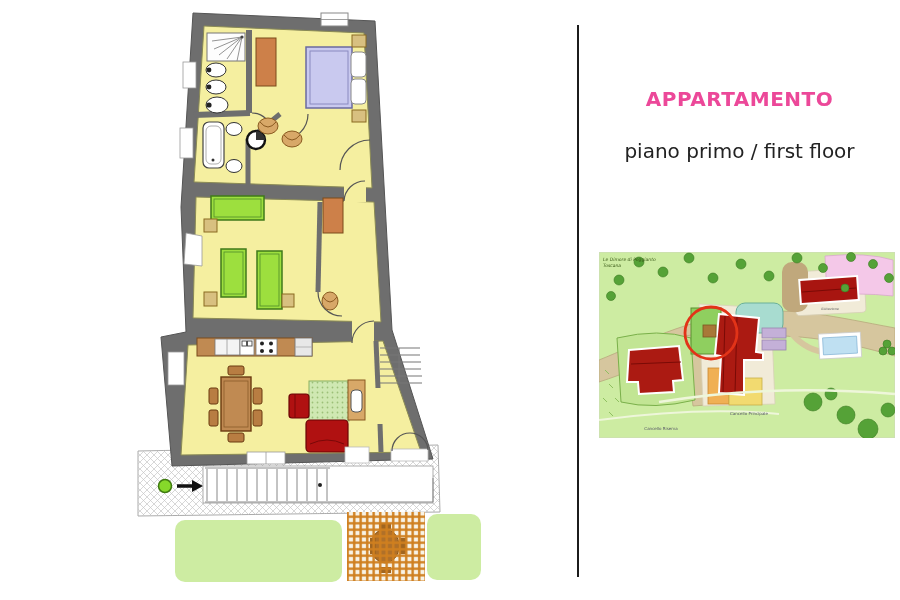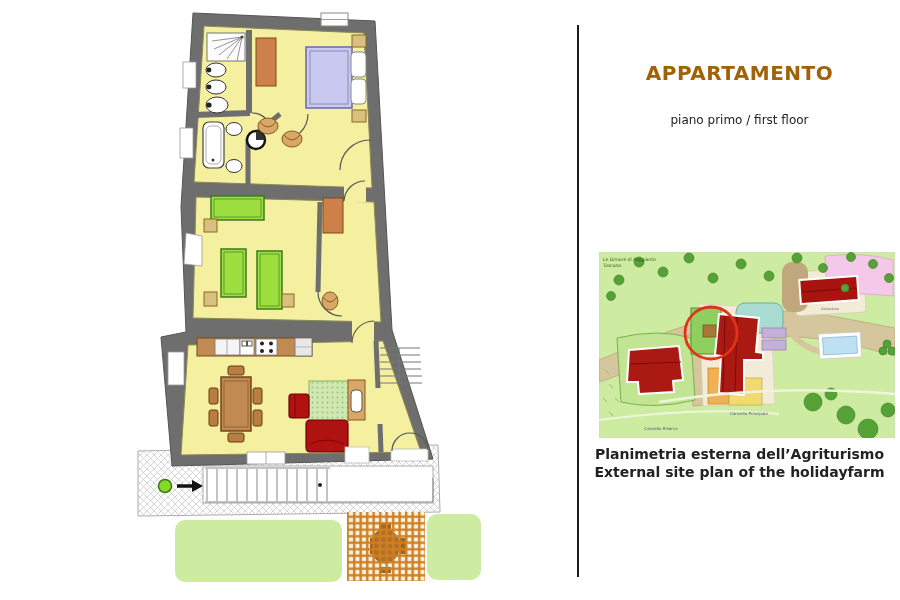--- a/index.html
+++ b/index.html
@@ -1,22 +1,22 @@
 <!DOCTYPE html>
 <html><head>
 <meta charset="utf-8">
 <style>
   html,body{margin:0;padding:0;background:#fff;}
   .canvas{position:relative;width:900px;height:600px;background:#ffffff;overflow:hidden;
           font-family:"DejaVu Sans","Liberation Sans",sans-serif;}
   .plan-svg{position:absolute;left:0;top:0;}
   .divider{position:absolute;left:577px;top:25px;width:2px;height:552px;background:#1c1c1c;}
   .right-panel{position:absolute;left:579px;top:0;width:321px;height:600px;text-align:center;}
-  .apt-title{margin-top:60px;font-size:20px;font-weight:700;letter-spacing:.5px;color:#a16207;line-height:1.35;}
-  .apt-sub{margin-top:26px;font-size:12px;color:#222;}
+  .apt-title{margin-top:86px;font-size:20px;font-weight:700;letter-spacing:.5px;color:#ec4899;line-height:1.35;}
+  .apt-sub{margin-top:26px;font-size:20px;color:#222;}
   .map-wrap{position:absolute;left:20px;top:252px;width:296px;height:186px;}
   .map-caption{position:absolute;left:0;top:446px;width:321px;font-size:14px;font-weight:600;color:#222;line-height:1.25;}
 </style>
 </head>
 <body>
 
 <div class="canvas">
 
   <svg class="plan-svg" width="580" height="600" viewBox="0 0 580 600">
     <defs>
@@ -317,19 +317,15 @@
         <path d="M0,168 C60,160 120,156 180,162" stroke="#eef6da" stroke-width="2" fill="none"></path>
 
         <text x="4" y="9" font-size="4.5" font-style="italic" fill="#3a5a18">Le Dimore di Poggianto</text>
         <text x="4" y="15" font-size="4.5" font-style="italic" fill="#3a5a18">Toscana</text>
         <text x="231" y="58" font-size="3.4" fill="#666666" text-anchor="middle">Abitazione</text>
         <text x="150" y="163" font-size="4" fill="#555566" text-anchor="middle">Cancello Principale</text>
         <text x="62" y="178" font-size="4" fill="#555566" text-anchor="middle">Cancello Riserva</text>
       </svg>
     </div>
 
-    <div class="map-caption">
-      <div>Planimetria esterna dell’Agriturismo</div>
-      <div>External site plan of the holidayfarm</div>
-    </div>
   </div>
 
 </div>
 
 </body></html>

